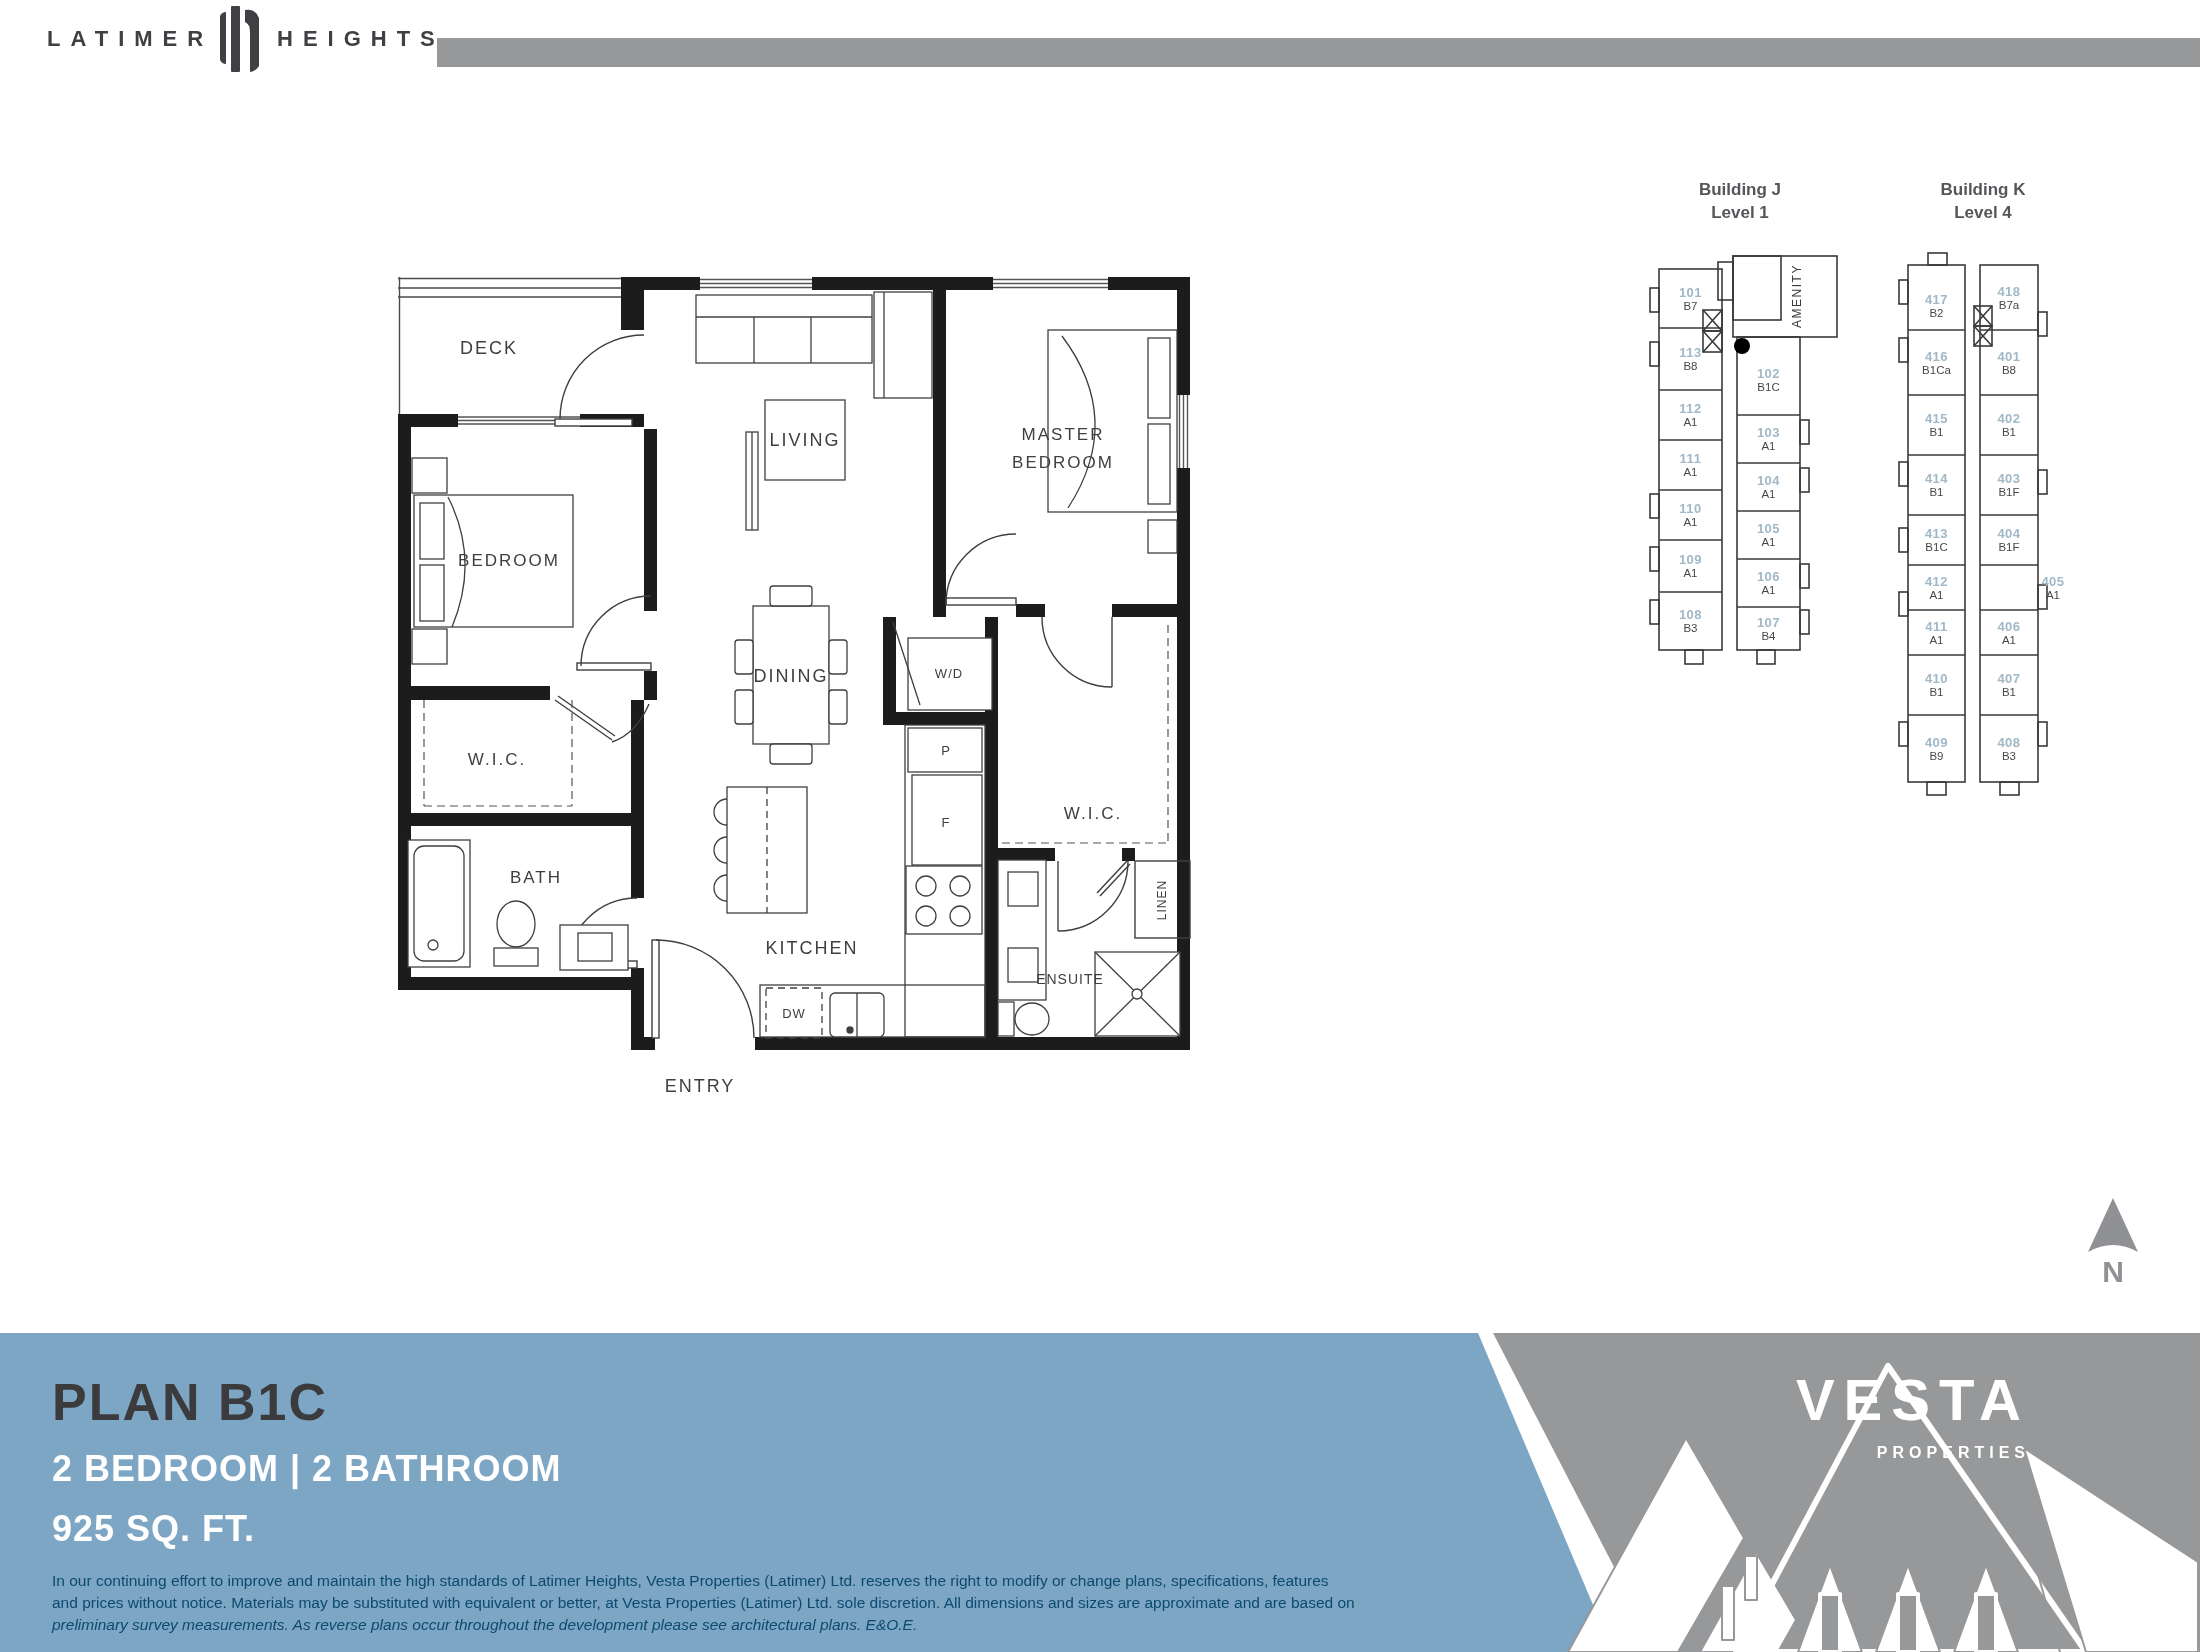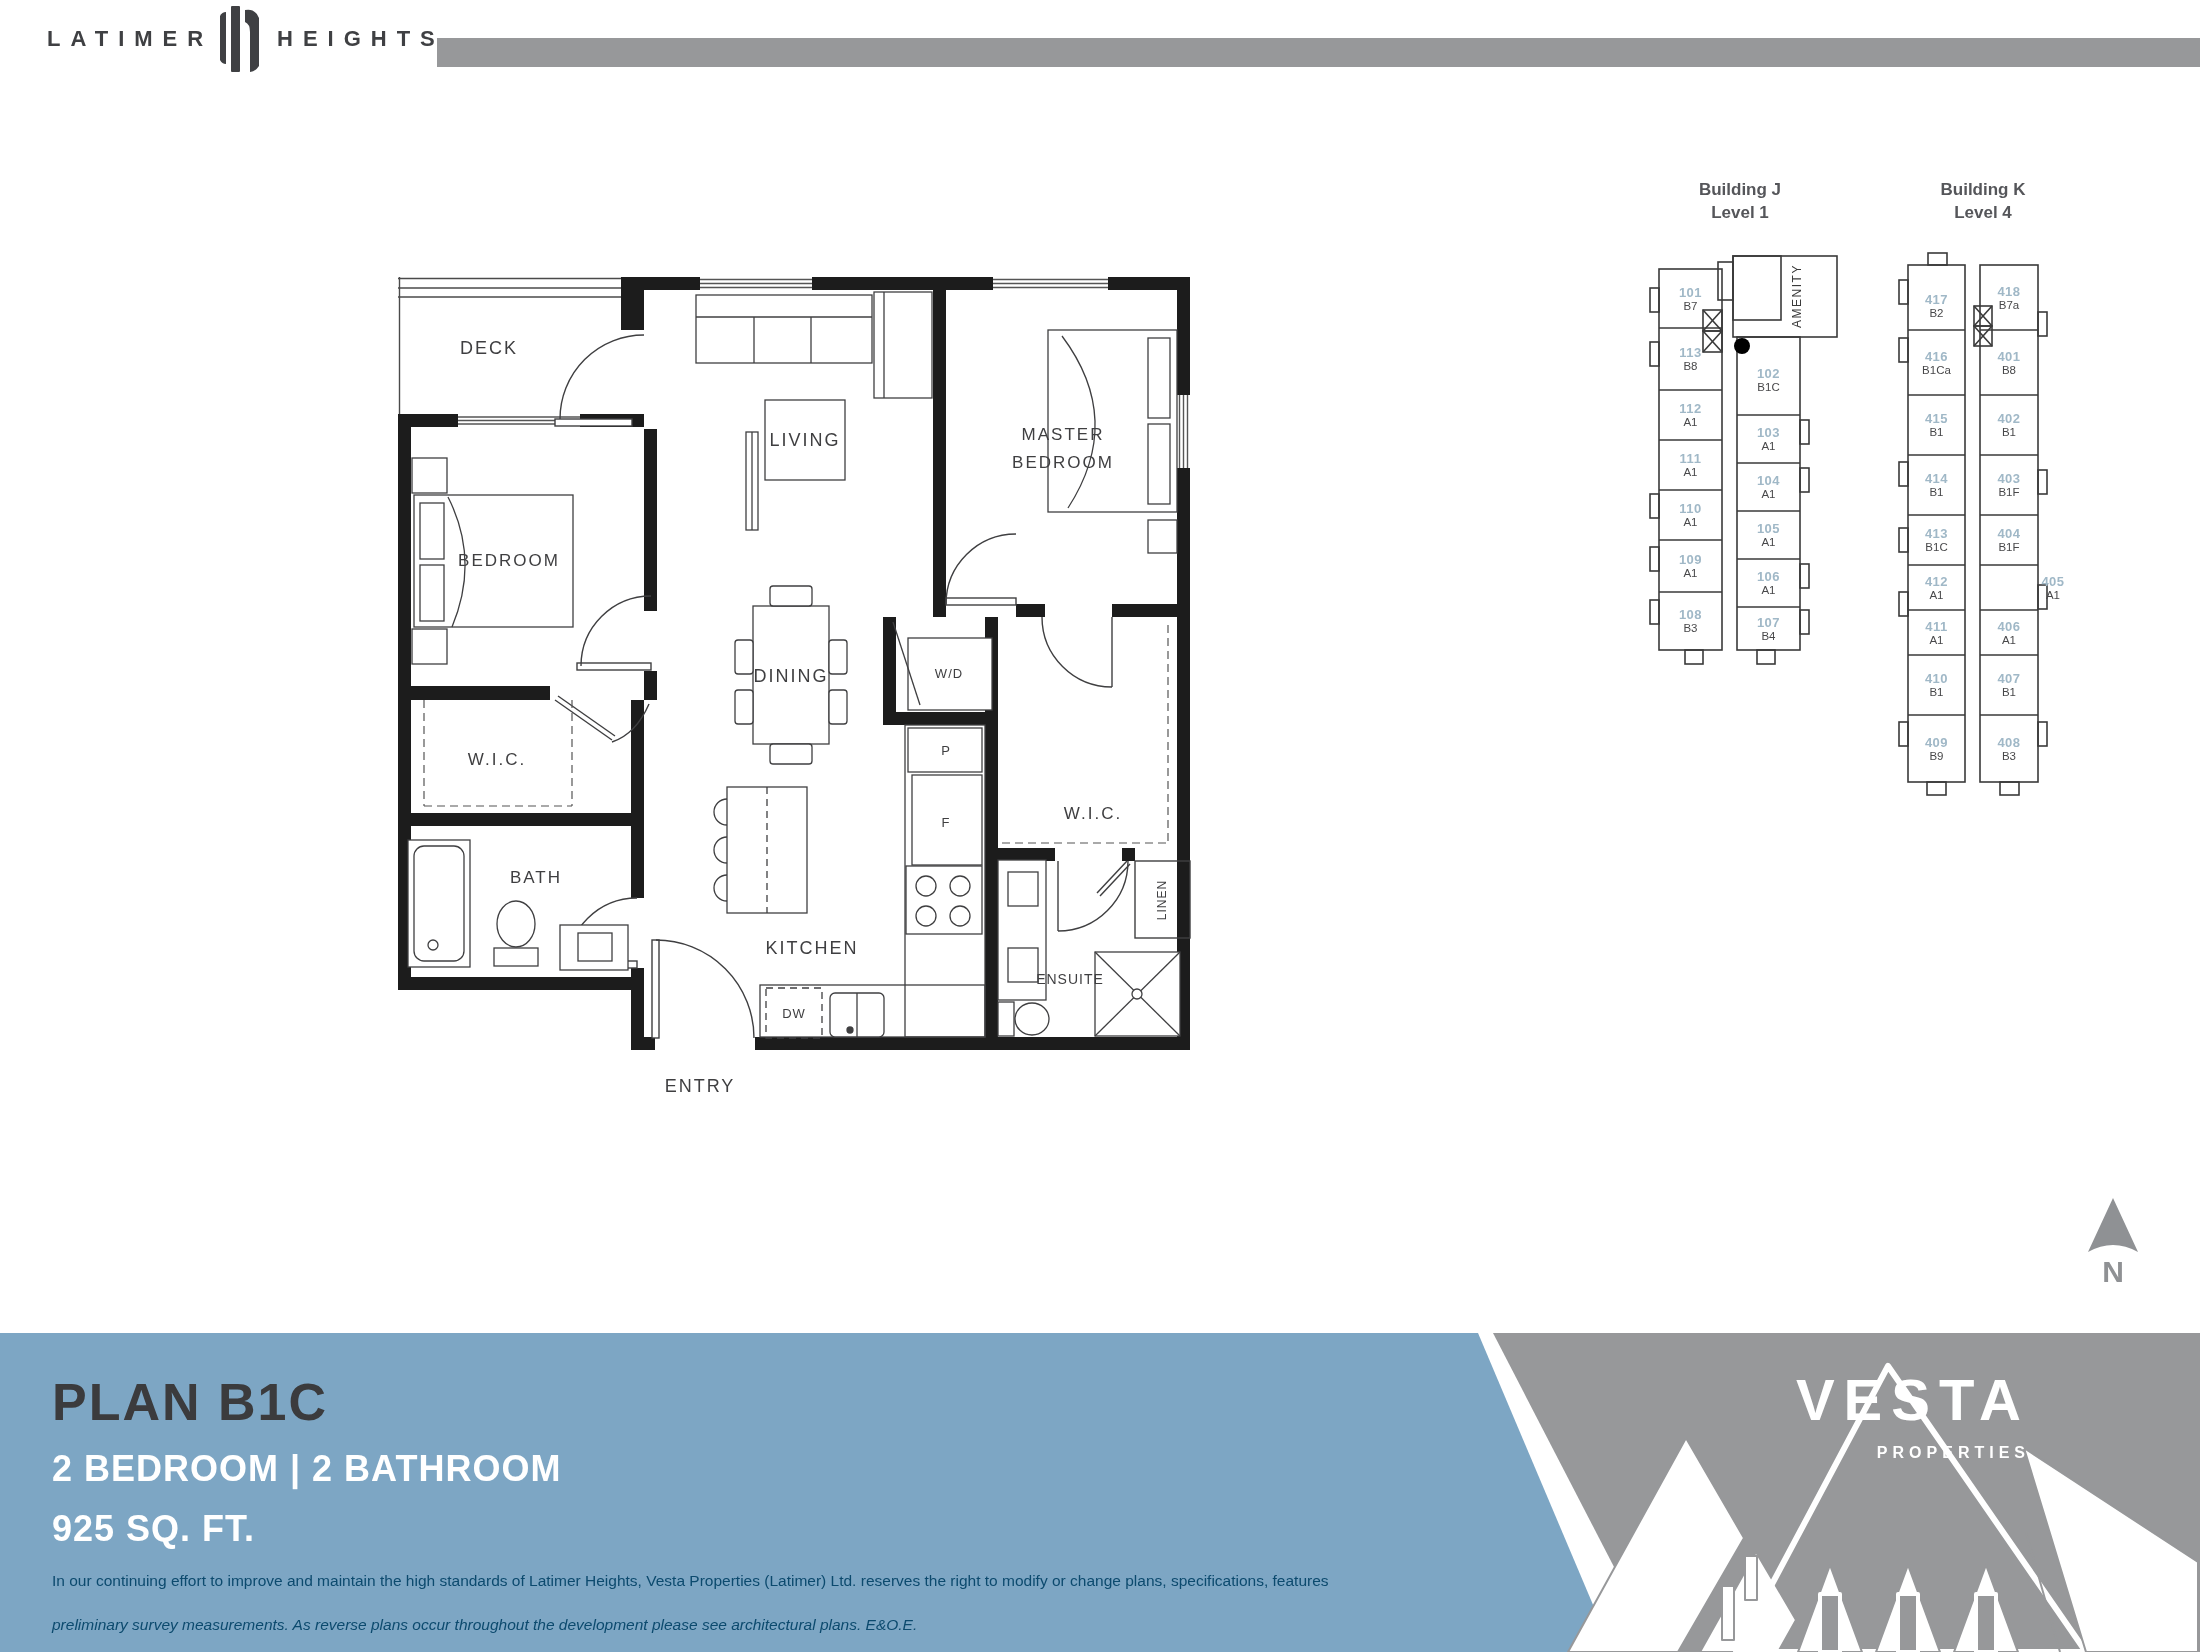--- a/index.html
+++ b/index.html
@@ -474,15 +474,16 @@
     </g>
 
     <text x="2030" y="1420" font-size="58" font-weight="700" letter-spacing="9" fill="#ffffff" text-anchor="end" font-family="Liberation Sans, sans-serif">VESTA</text>
     <text x="2030" y="1458" font-size="16" font-weight="700" letter-spacing="5" fill="#ffffff" text-anchor="end" font-family="Liberation Sans, sans-serif">PROPERTIES</text>
   </svg>
 
   <div class="plan-title">PLAN B1C</div>
   <div class="plan-spec">2 BEDROOM | 2 BATHROOM</div>
   <div class="plan-area">925 SQ. FT.</div>
   <div class="disc" style="top:1572px;">In our continuing effort to improve and maintain the high standards of Latimer Heights, Vesta Properties (Latimer) Ltd. reserves the right to modify or change plans, specifications, features</div>
+  <div class="disc" style="top:1594px;">and prices without notice. Materials may be substituted with equivalent or better, at Vesta Properties (Latimer) Ltd. sole discretion. All dimensions and sizes are approximate and are based on</div>
   <div class="disc" style="top:1616px;font-style:italic;">preliminary survey measurements. As reverse plans occur throughout the development please see architectural plans. E&amp;O.E.</div>
 
 </div>
 
 </body></html>

